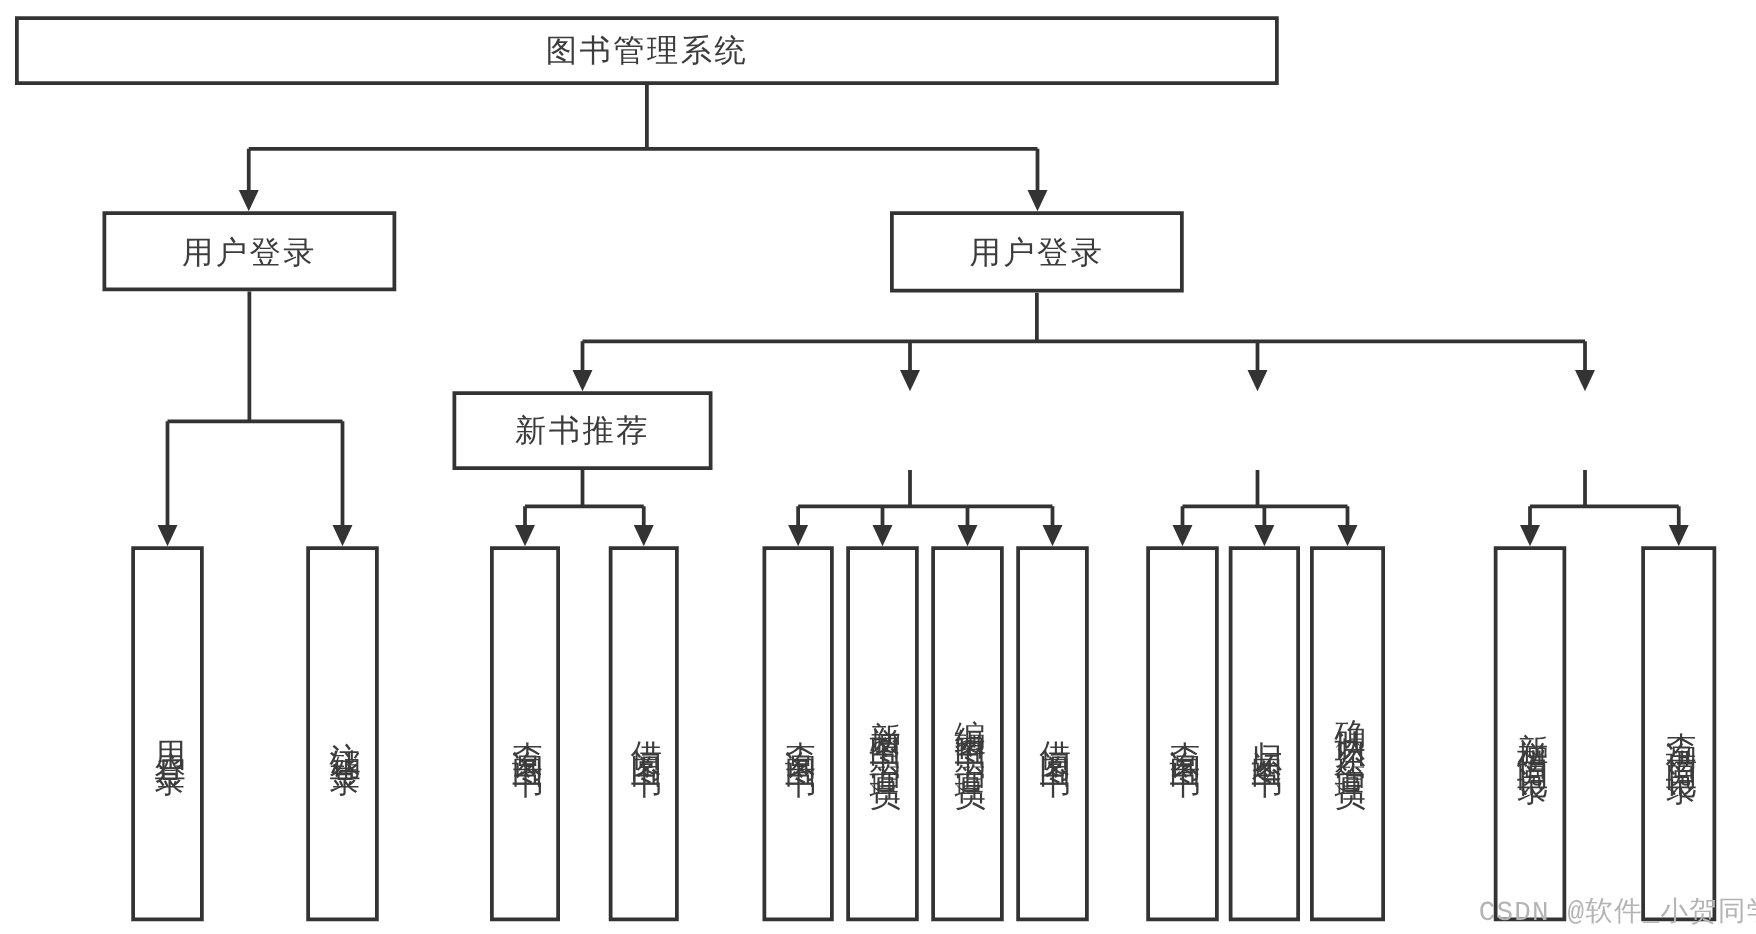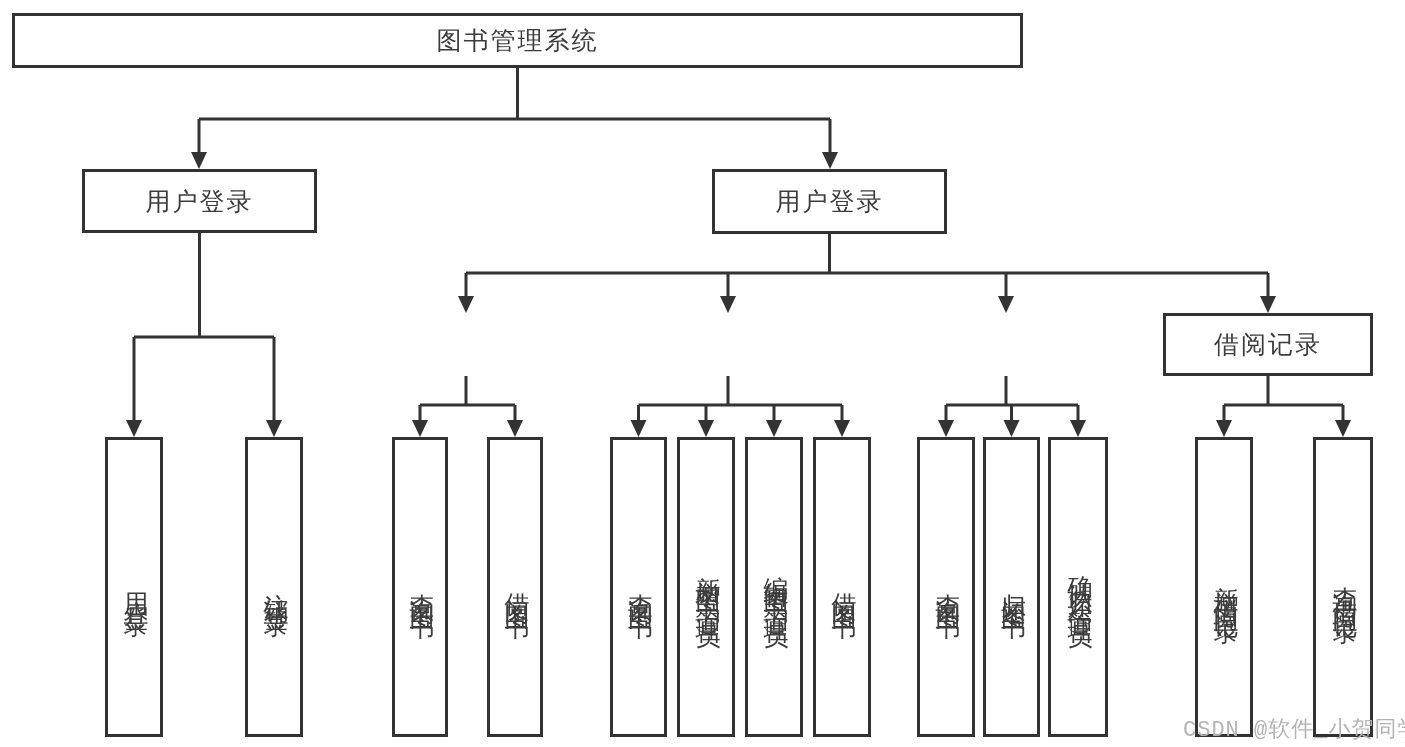--- a/index.html
+++ b/index.html
@@ -111,21 +111,21 @@
     <path class="wire" d="M1268 376 V405 M1224 405 H1343 M1224 405 V421 M1343 405 V421"></path>
     <polygon class="arrow" points="1216,420 1232,420 1224,437"></polygon>
     <polygon class="arrow" points="1335,420 1351,420 1343,437"></polygon>
   </svg>
 
   <div class="node hbox" id="n-root">图书管理系统</div>
 
   <div class="node hbox" id="n-user-login">用户登录</div>
   <div class="node hbox" id="n-book-mgmt">用户登录</div>
 
-  <div class="node hbox" id="n-borrow-record">借阅记录</div>
+  <div class="node hbox" id="n-new-book-rec">新书推荐</div>
 
   <div class="node leaf" id="n-leaf-ul">用户登录</div>
   <div class="node leaf" id="n-leaf-lo">注销登录</div>
 
   <div class="node leaf" id="n-leaf-q1">查询图书</div>
   <div class="node leaf" id="n-leaf-b1">借阅图书</div>
 
   <div class="node leaf" id="n-leaf-q2">查询图书</div>
   <div class="node leaf" id="n-leaf-add">新增图书（管理员）</div>
   <div class="node leaf" id="n-leaf-edit">编辑图书（管理员）</div>

